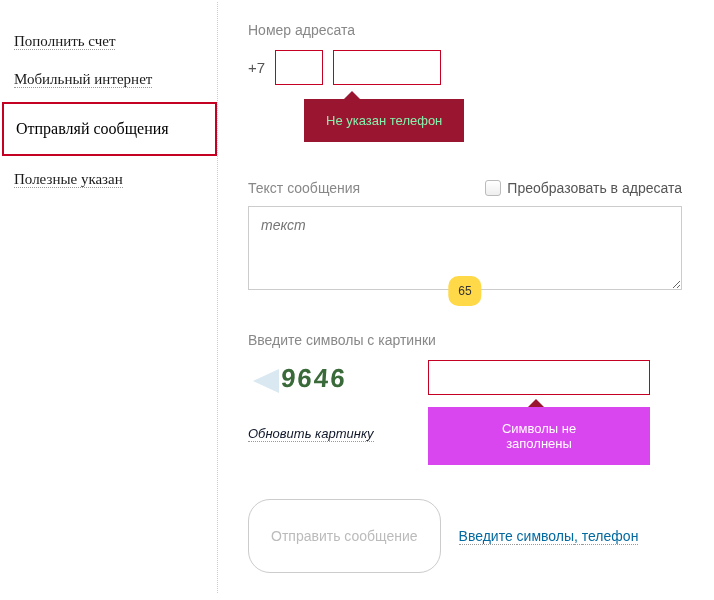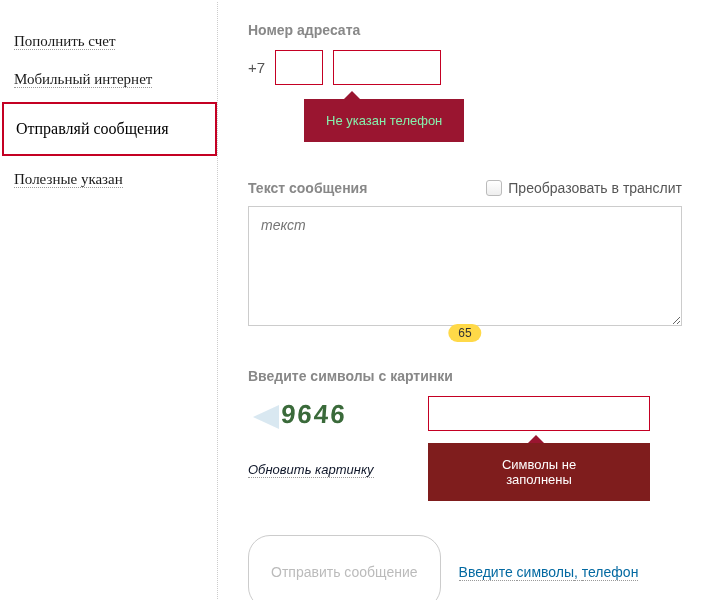--- a/index.html
+++ b/index.html
@@ -4,45 +4,45 @@
 <style>
 * { box-sizing: border-box; margin: 0; padding: 0; }
 body { font-family: Georgia, 'Times New Roman', serif; background: #fff; width: 714px; height: 600px; position: relative; }
 .container { display: flex; padding: 2px; }
 .sidebar { width: 216px; border-right: 1px dotted #ccc; padding: 20px 0; }
 .sidebar-item { padding: 10px 12px; }
 .sidebar-item a { color: #1a1a1a; font-size: 15px; text-decoration: none; border-bottom: 1px dotted #999; }
 .sidebar-item.active { border: 2px solid #c40023; padding: 16px 24px 16px 12px; margin: 4px 0; }
 .sidebar-item.active span { border: none; }
 .main { flex: 1; padding: 20px 30px; font-family: Arial, sans-serif; color: #555; }
-.label { color: #888; font-size: 14px; margin-bottom: 12px; font-weight: bold; }
+.label { color: #888; font-size: 14px; margin-bottom: 12px; }
 .phone-row { display: flex; align-items: center; gap: 10px; }
 .prefix { color: #555; font-size: 15px; }
 .phone-input { border: 1.5px solid #c40023; height: 35px; padding: 0 8px; font-size: 14px; background: #fff; }
 .phone-code { width: 48px; }
 .phone-num { width: 108px; }
 .tooltip { position: relative; background: #9a1530; color: #86efac; font-size: 13px; padding: 14px 22px; margin-top: 14px; margin-left: 56px; display: inline-block; }
 .tooltip::before { content: ""; position: absolute; top: -8px; left: 40px; border-left: 8px solid transparent; border-right: 8px solid transparent; border-bottom: 8px solid #9a1530; }
 .section { margin-top: 38px; }
 .text-row { display: flex; justify-content: space-between; align-items: flex-start; margin-bottom: 10px; }
 .checkbox-wrap { display: flex; align-items: center; gap: 6px; }
 .checkbox { width: 16px; height: 16px; border: 1px solid #bbb; border-radius: 3px; background: linear-gradient(#fff, #eee); cursor: pointer; }
 .checkbox-label { color: #555; font-size: 14px; }
 .textarea-wrap { position: relative; }
-textarea { width: 100%; height: 120px; border: 1px solid #ccc; padding: 10px 12px; font-size: 14px; font-style: italic; color: #aaa; font-family: Arial; resize: both; }
-.counter { position: absolute; bottom: -12px; left: 50%; transform: translateX(-50%); background: #ffd948; color: #333; font-size: 12px; padding: 2px 10px; border-radius: 10px; }
+textarea { width: 100%; height: 84px; border: 1px solid #ccc; padding: 10px 12px; font-size: 14px; font-style: italic; color: #aaa; font-family: Arial; resize: both; }
+.counter { position: absolute; bottom: -12px; left: 50%; transform: translateX(-50%); background: #ffd948; color: #333; font-size: 12px; padding: 8px 10px; border-radius: 10px; }
 .captcha-row { display: flex; gap: 14px; align-items: flex-start; }
 .captcha-left { width: 166px; }
 .captcha-img { width: 160px; height: 42px; border: 1px solid transparent; position: relative; background: #fff; }
 .captcha-digits { position: absolute; top: 2px; left: 32px; font-family: Arial; font-size: 26px; font-weight: bold; color: #3a6a3a; letter-spacing: 2px; transform: skewX(-4deg); }
 .captcha-tri { position: absolute; left: 4px; top: 8px; width: 0; height: 0; border-top: 12px solid transparent; border-bottom: 12px solid transparent; border-right: 26px solid #c0d8e8; opacity: 0.6; }
 .refresh { margin-top: 24px; font-size: 13px; color: #0f172a; font-style: italic; border-bottom: 1px dotted #999; display: inline-block; cursor: pointer; }
 .captcha-right { flex: 1; }
 .captcha-input { width: 222px; height: 35px; border: 1.5px solid #c40023; padding: 0 8px; font-size: 14px; }
-.tooltip2 { position: relative; background: #7f1d1d; color: #fff; font-size: 13px; padding: 14px 40px; margin-top: 12px; display: inline-block; width: 222px; text-align: center; }
+.tooltip2 { position: relative; background: #d946ef; color: #fff; font-size: 13px; padding: 14px 40px; margin-top: 12px; display: inline-block; width: 222px; text-align: center; }
 .tooltip2::before { content: ""; position: absolute; top: -8px; left: 100px; border-left: 8px solid transparent; border-right: 8px solid transparent; border-bottom: 8px solid #9a1530; }
 .submit-row { display: flex; align-items: center; gap: 18px; margin-top: 34px; }
 .submit-btn { border: 1px solid #ccc; background: #fff; color: #bbb; font-size: 14px; padding: 28px 22px; border-radius: 22px; cursor: pointer; font-family: Arial; }
 .hint { color: #0369a1; font-size: 14px; }
 .hint span { border-bottom: 1px dotted #999; }
 </style>
 </head>
 <body>
 
 <div class="container">
@@ -60,21 +60,21 @@
       <input class="phone-input phone-code" value="" style="">
       <input class="phone-input phone-num" value="" style="">
     </div>
     <div class="tooltip">Не указан телефон</div>
 
     <div class="section">
       <div class="text-row">
         <div class="label" style="margin:0">Текст сообщения</div>
         <div class="checkbox-wrap">
           <div class="checkbox"></div>
-          <span class="checkbox-label">Преобразовать в транслит</span>
+          <span class="checkbox-label">Преобразовать в адресата</span>
         </div>
       </div>
       <div class="textarea-wrap">
         <textarea placeholder="текст" style=""></textarea>
         <div class="counter">65</div>
       </div>
     </div>
 
     <div class="section">
       <div class="label">Введите символы с картинки</div>

